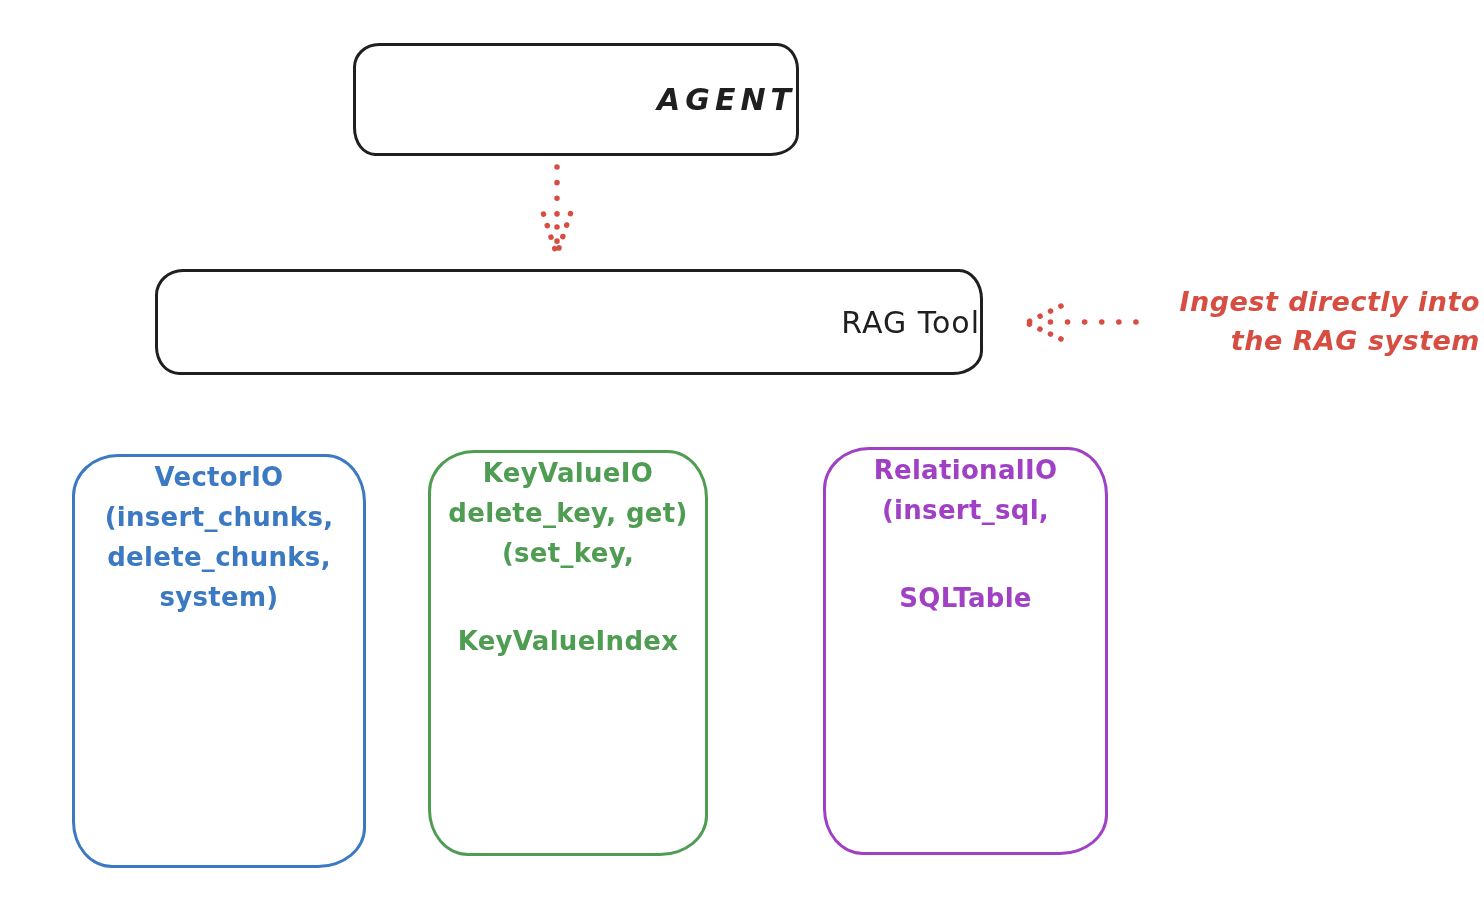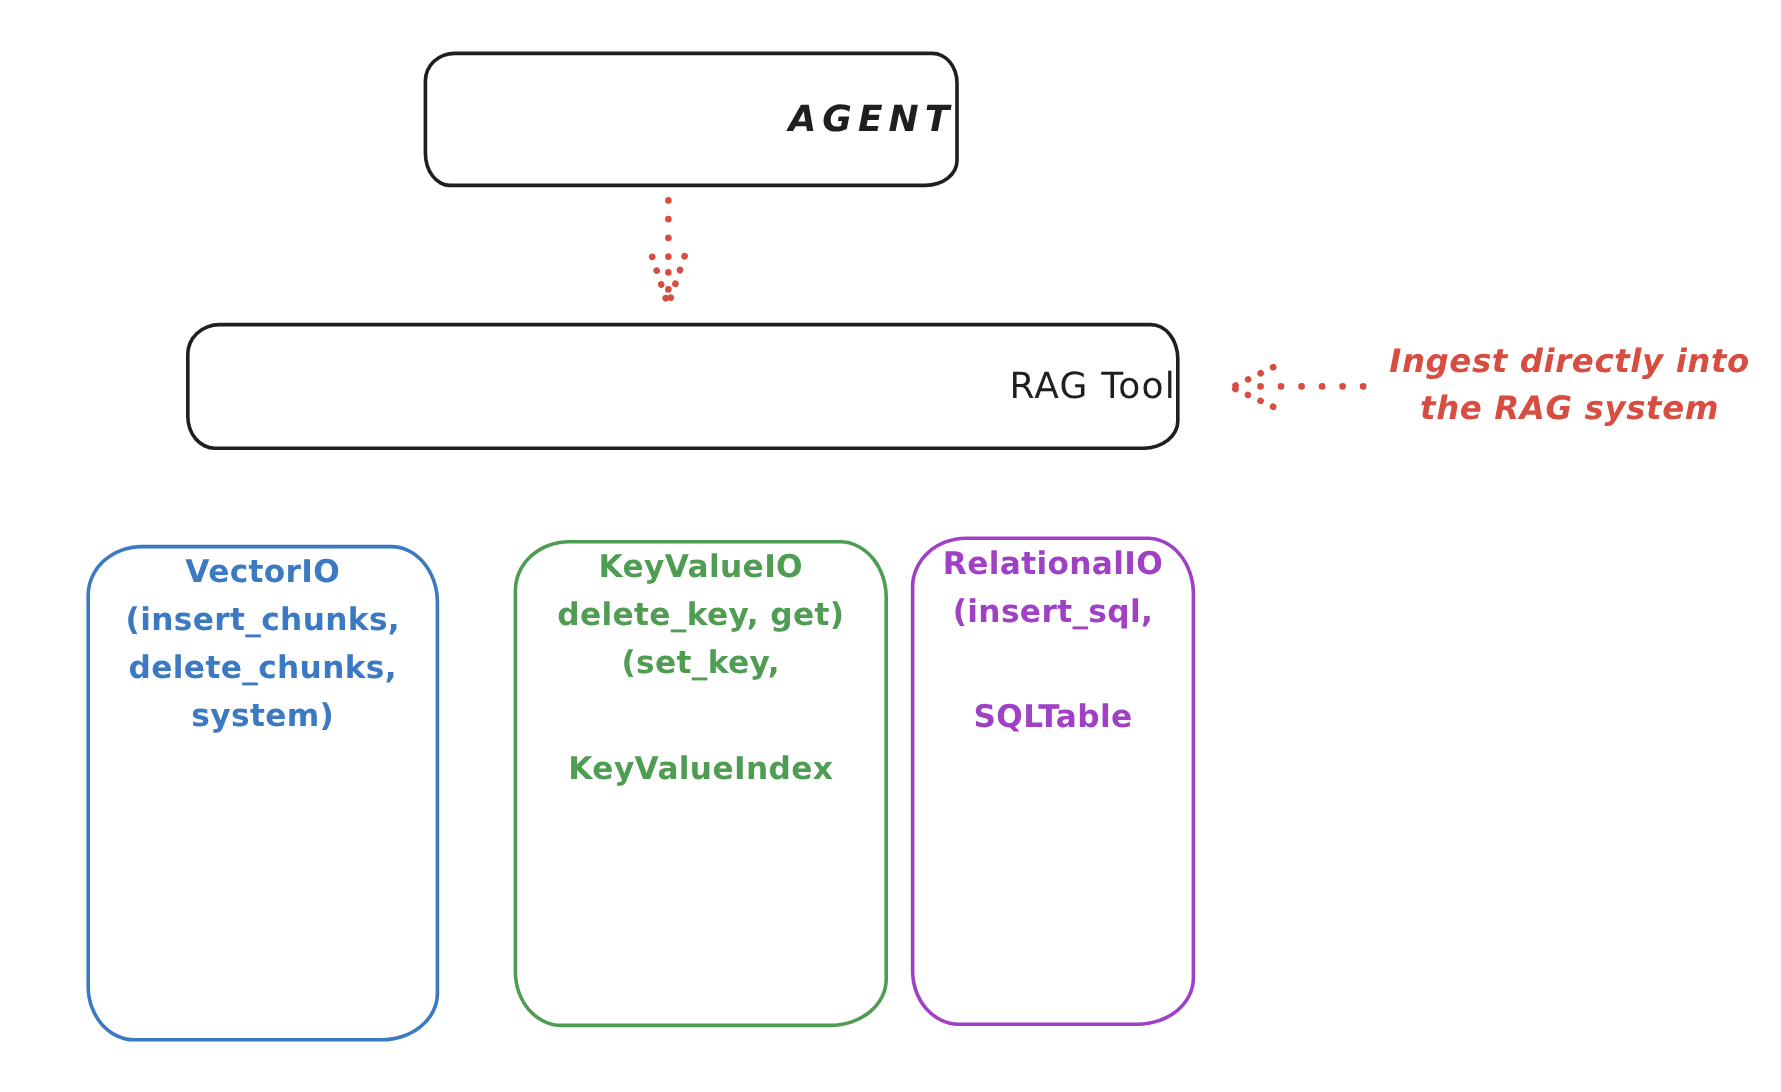--- a/index.html
+++ b/index.html
@@ -40,40 +40,40 @@
   }
   .rag-box {
     left: 155px; top: 269px; width: 828px; height: 106px;
     border-radius: 28px 24px 30px 24px / 26px 30px 24px 28px;
   }
   .rag-box .node-label {
     font-size: 30px; color: var(--ink); letter-spacing: 1px;
   }
   .annotation {
     position: absolute; left: 1136px; top: 282px; width: 344px;
-    text-align: center;
+    text-align: right;
     color: var(--red);
     font-size: 27px; font-weight: bold; font-style: italic;
     line-height: 39px; letter-spacing: 0.5px;
   }
   .backend {
     position: absolute;
     border-width: 3.5px; border-style: solid;
     border-radius: 46px 40px 48px 40px / 42px 48px 40px 46px;
     display: flex; align-items: flex-start; justify-content: center;
     text-align: center;
   }
   .backend .backend-text {
     font-size: 26px; font-weight: bold;
     line-height: 40px; letter-spacing: 0.3px;
   }
   .backend .index-label { margin-top: 48px; }
   .backend-blue   { left: 72px;  top: 454px; width: 294px; height: 414px; border-color: var(--blue);   color: var(--blue); }
-  .backend-green  { left: 428px; top: 450px; width: 312px; height: 406px; border-color: var(--green);  color: var(--green); }
-  .backend-purple { left: 759px; top: 447px; width: 237px; height: 408px; border-color: var(--purple); color: var(--purple); }
+  .backend-green  { left: 428px; top: 450px; width: 280px; height: 406px; border-color: var(--green);  color: var(--green); }
+  .backend-purple { left: 823px; top: 447px; width: 285px; height: 408px; border-color: var(--purple); color: var(--purple); }
 </style>
 </head>
 <body>
 
 <div class="canvas">
 
   <div class="node agent-box">
     <span class="node-label">AGENT</span>
   </div>
 

